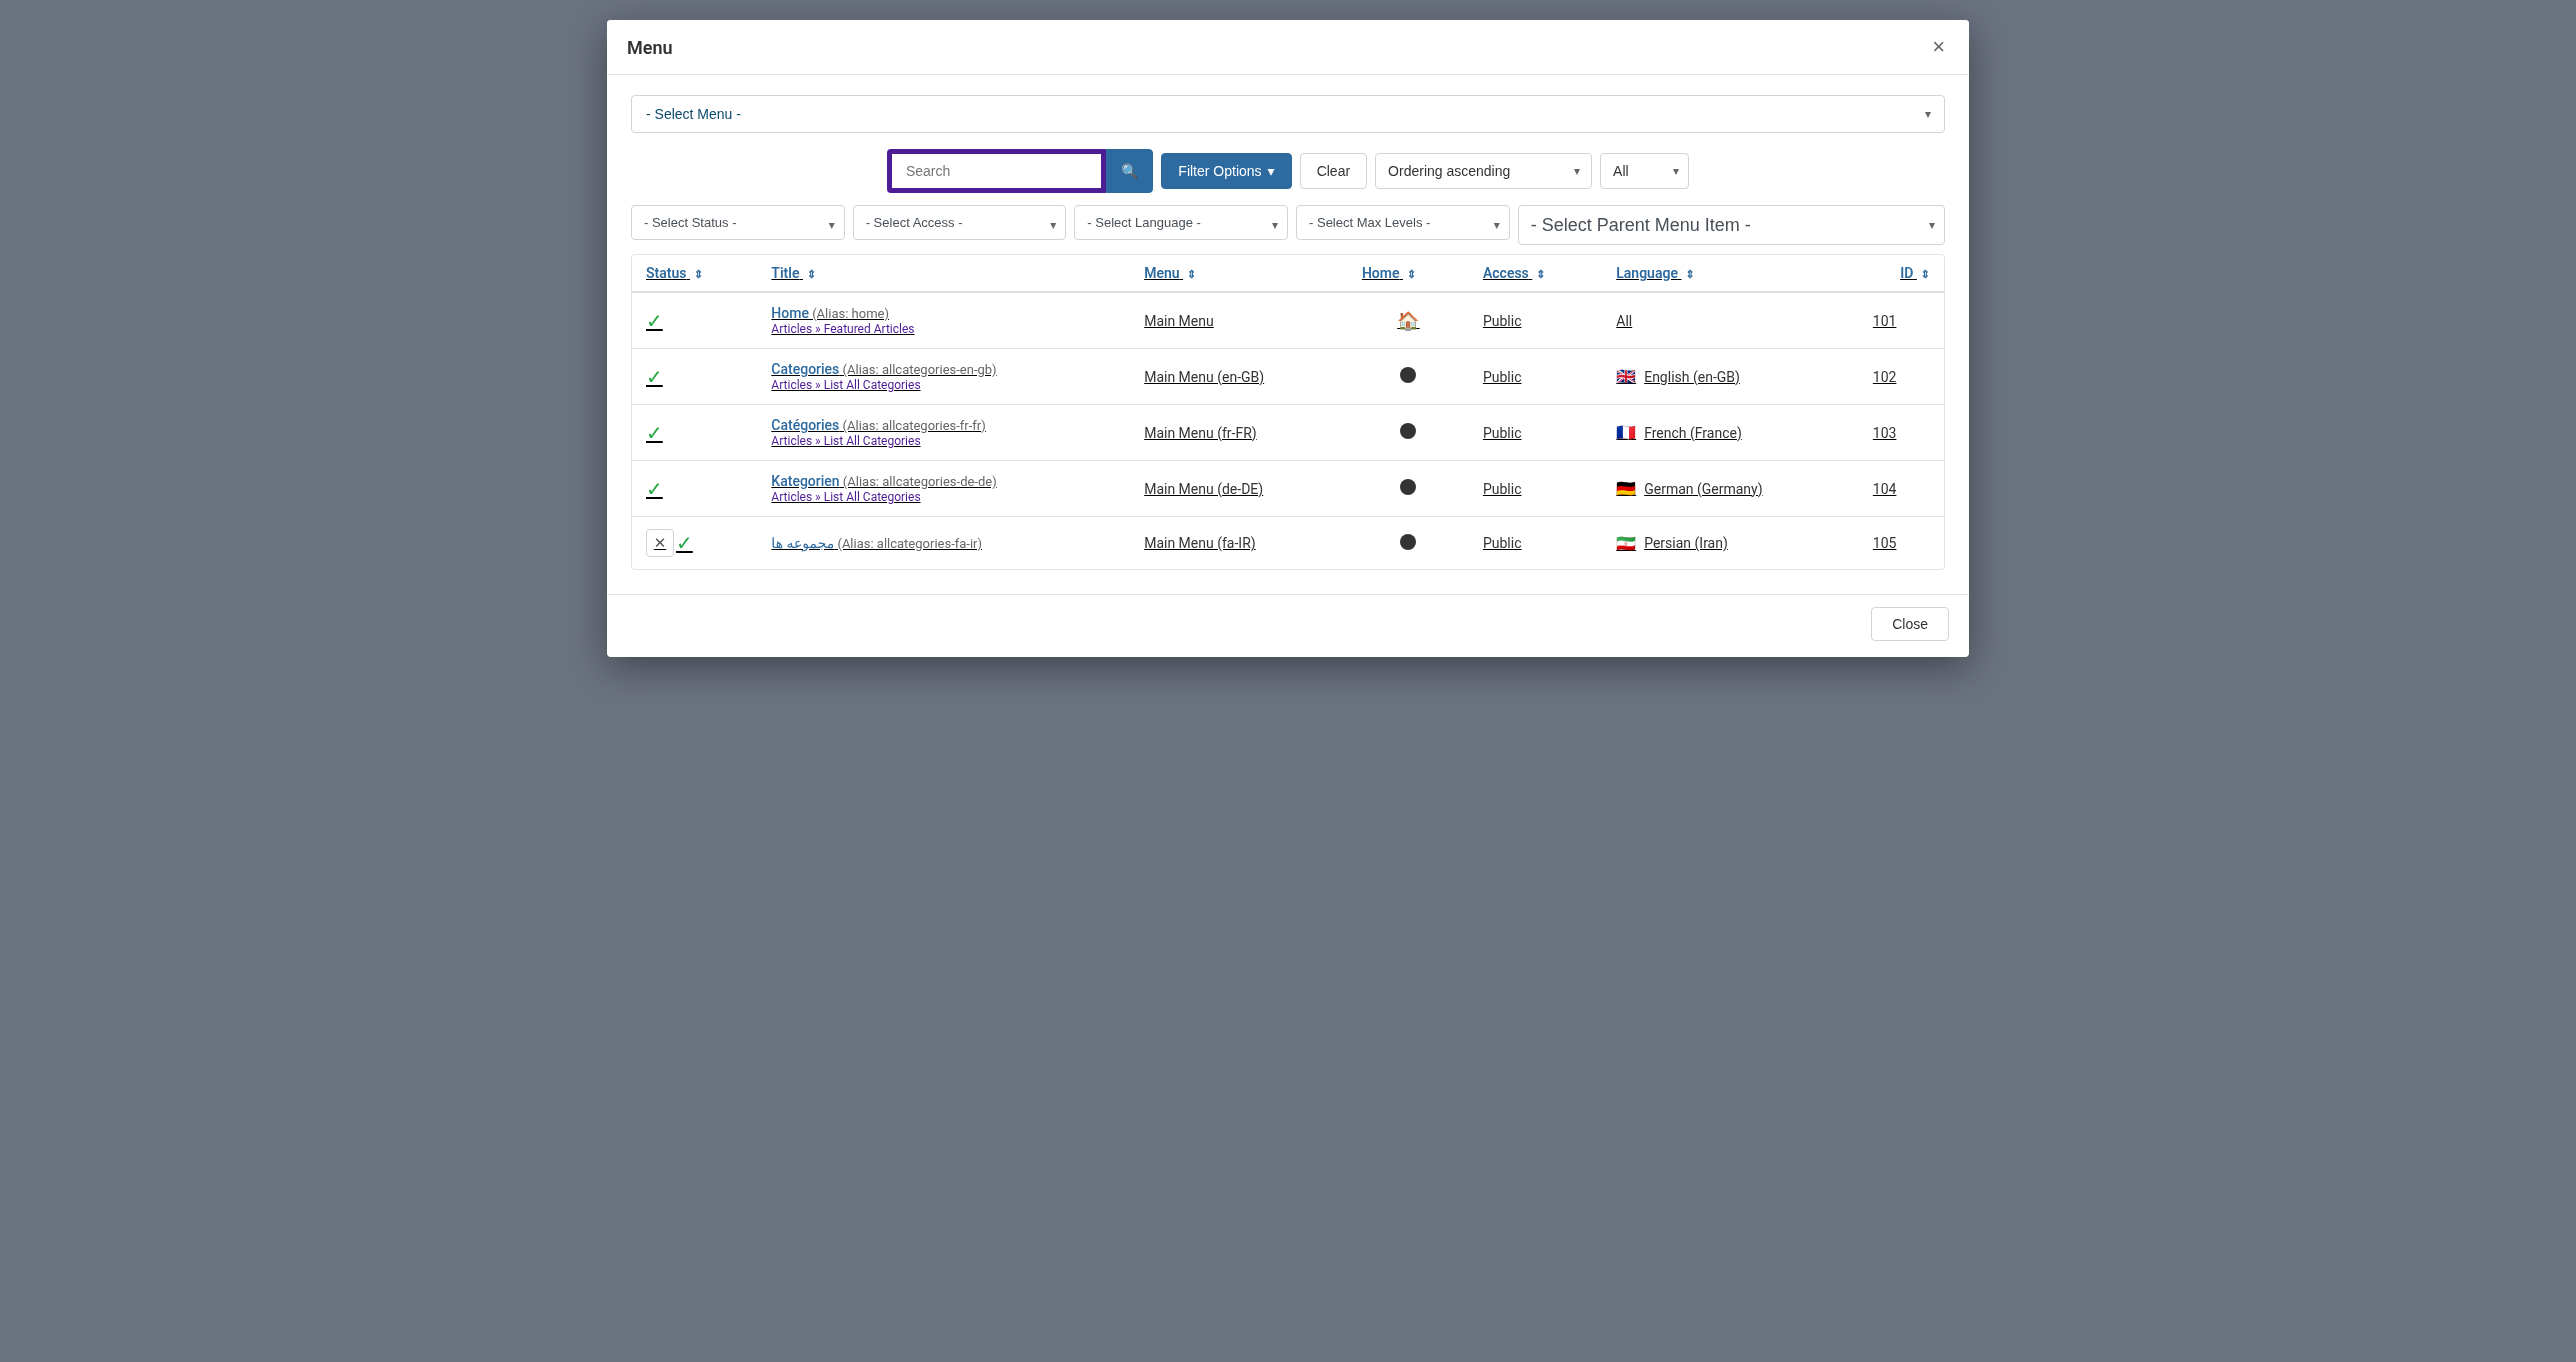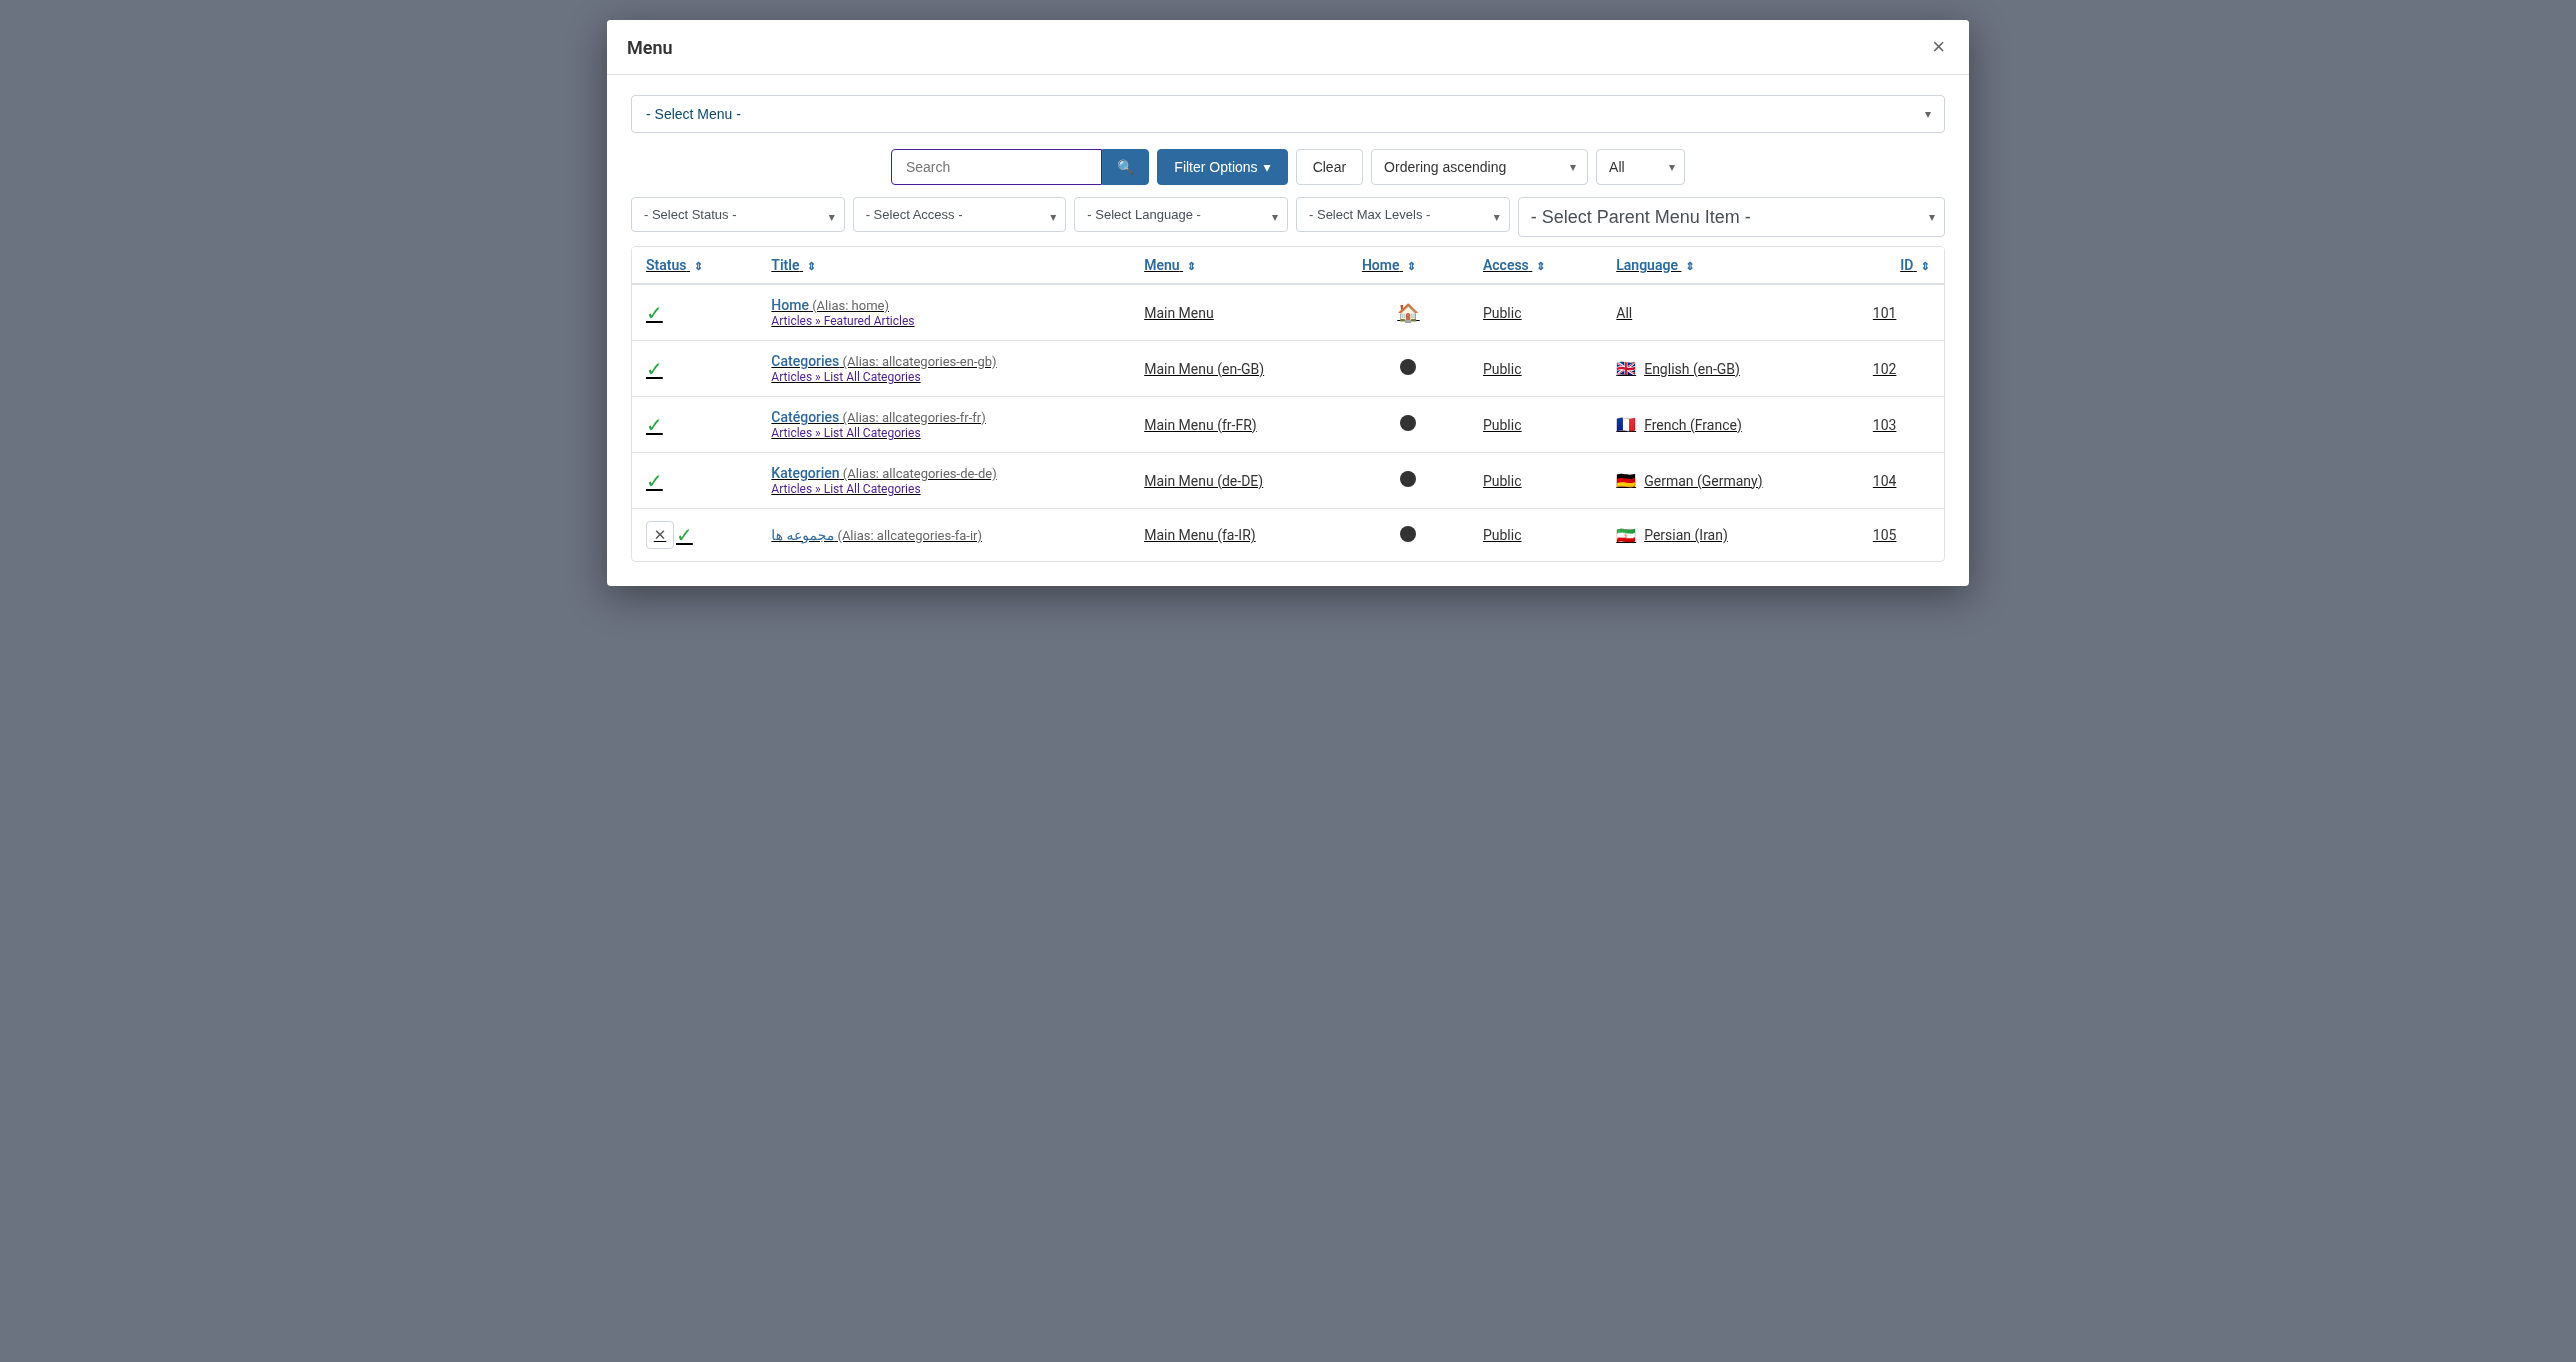--- a/index.html
+++ b/index.html
@@ -94,21 +94,21 @@
       display: flex;
       align-items: center;
       gap: 8px;
       margin-bottom: 12px;
       justify-content: center;
     }
 
     .search-input {
       width: 100%;
       padding: 9px 14px;
-      border: 1px solid #4c1d95;
+      border: 5px solid #4c1d95;
       border-radius: 4px 0 0 4px;
       font-size: 14px;
       color: #495057;
       outline: none;
     }
 
     .search-btn {
       padding: 9px 14px;
       background: #2d6a9f;
       border: 1px solid #2d6a9f;
@@ -605,16 +605,19 @@
                     <span>Persian (Iran)</span>
                   </div>
                 </td>
                 <td class="td-id">105</td>
               </tr>
             </tbody>
         </table>
       </div>
     </div>
 
+    <div class="modal-footer">
+      <button class="close-btn">Close</button>
+    </div>
 
   </div>
 </div>
 
 
 </body></html>

